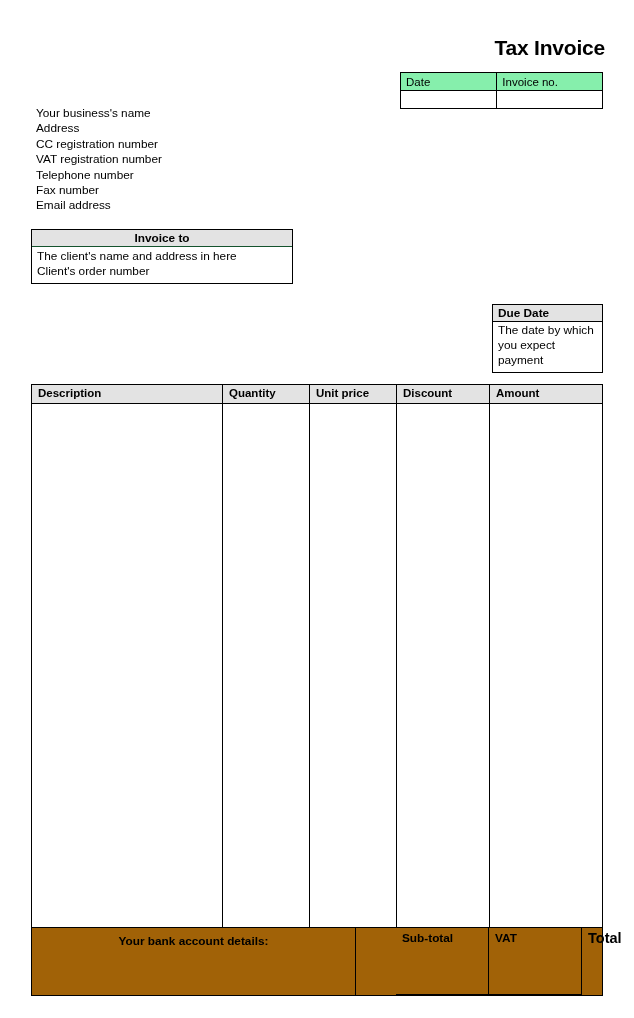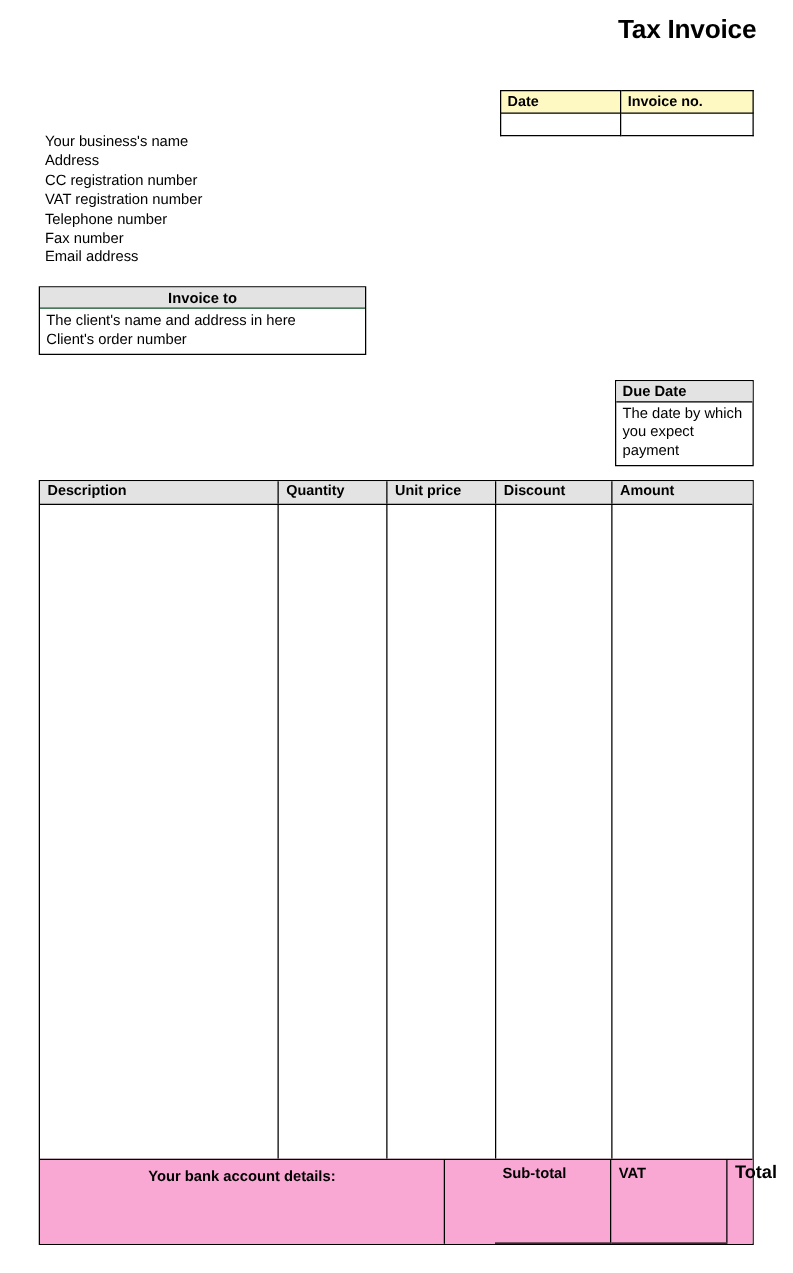--- a/index.html
+++ b/index.html
@@ -16,21 +16,21 @@
     -webkit-font-smoothing: antialiased;
   }
 
   
   .abs { position: absolute; box-sizing: border-box; }
   .bd { border: 1px solid #000000; }
 
   
   #title {
     left: 0;
-    top: 12px;
+    top: 36px;
     width: 605px;
     text-align: right;
     font-size: 21px;
     font-weight: bold;
     letter-spacing: -0.2px;
   }
 
   
   #date-table {
     left: 400px;
@@ -38,22 +38,22 @@
     width: 203px;
     border-collapse: collapse;
   }
   #date-table td {
     border: 1px solid #000000;
     height: 17px;
     padding: 0 0 0 5px;
     font-size: 11.5px;
   }
   #date-table .hdr {
-    background: #fef9c3;
-    font-weight: bold;
+    background: #86efac;
+    font-weight: normal;
   }
   #date-table .c1 { width: 97px; }
   #date-table .c2 { width: 106px; }
 
   
   #business {
     left: 36px;
     top: 106px;
     width: 300px;
     font-size: 11.8px;
@@ -148,21 +148,21 @@
   .w-unit { width: 87px; }
   .w-disc { width: 93px; }
   .w-amt  { width: 112px; }
 
   
   #footer {
     display: flex;
     flex: 0 0 auto;
     height: 67px;
     border-top: 1px solid #000000;
-    background: #f9a8d4;
+    background: #a16207;
     gap: 40px;
   }
   #bank {
     width: 365px;
     border-right: 1px solid #000000;
     box-sizing: border-box;
     text-align: center;
     font-size: 11.8px;
     font-weight: bold;
     padding-top: 6px;

